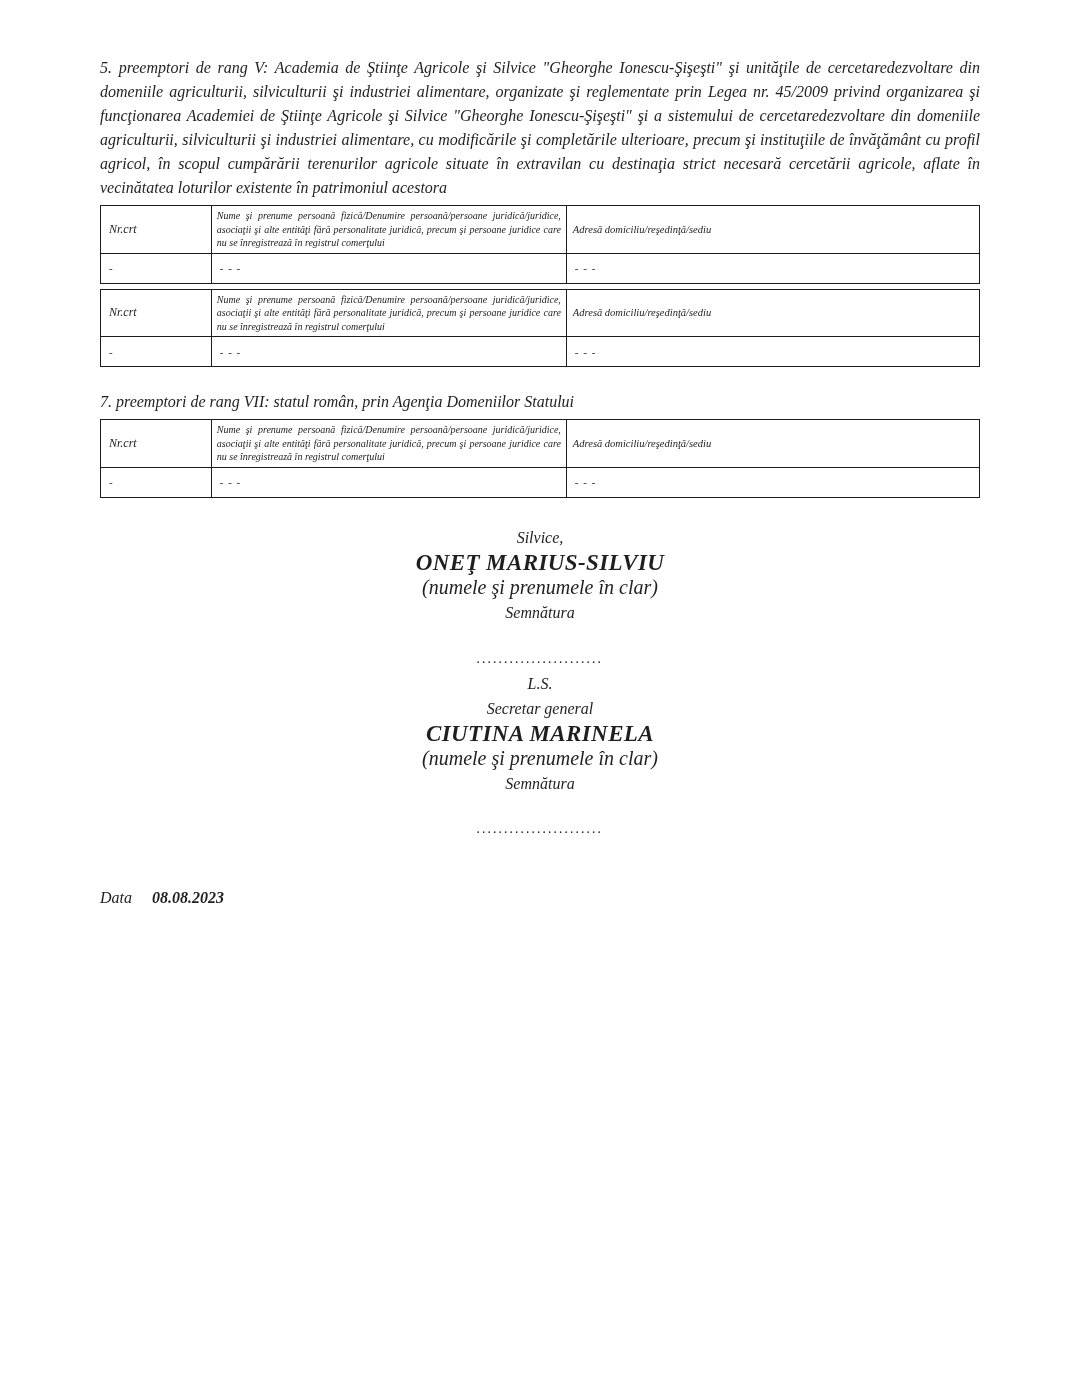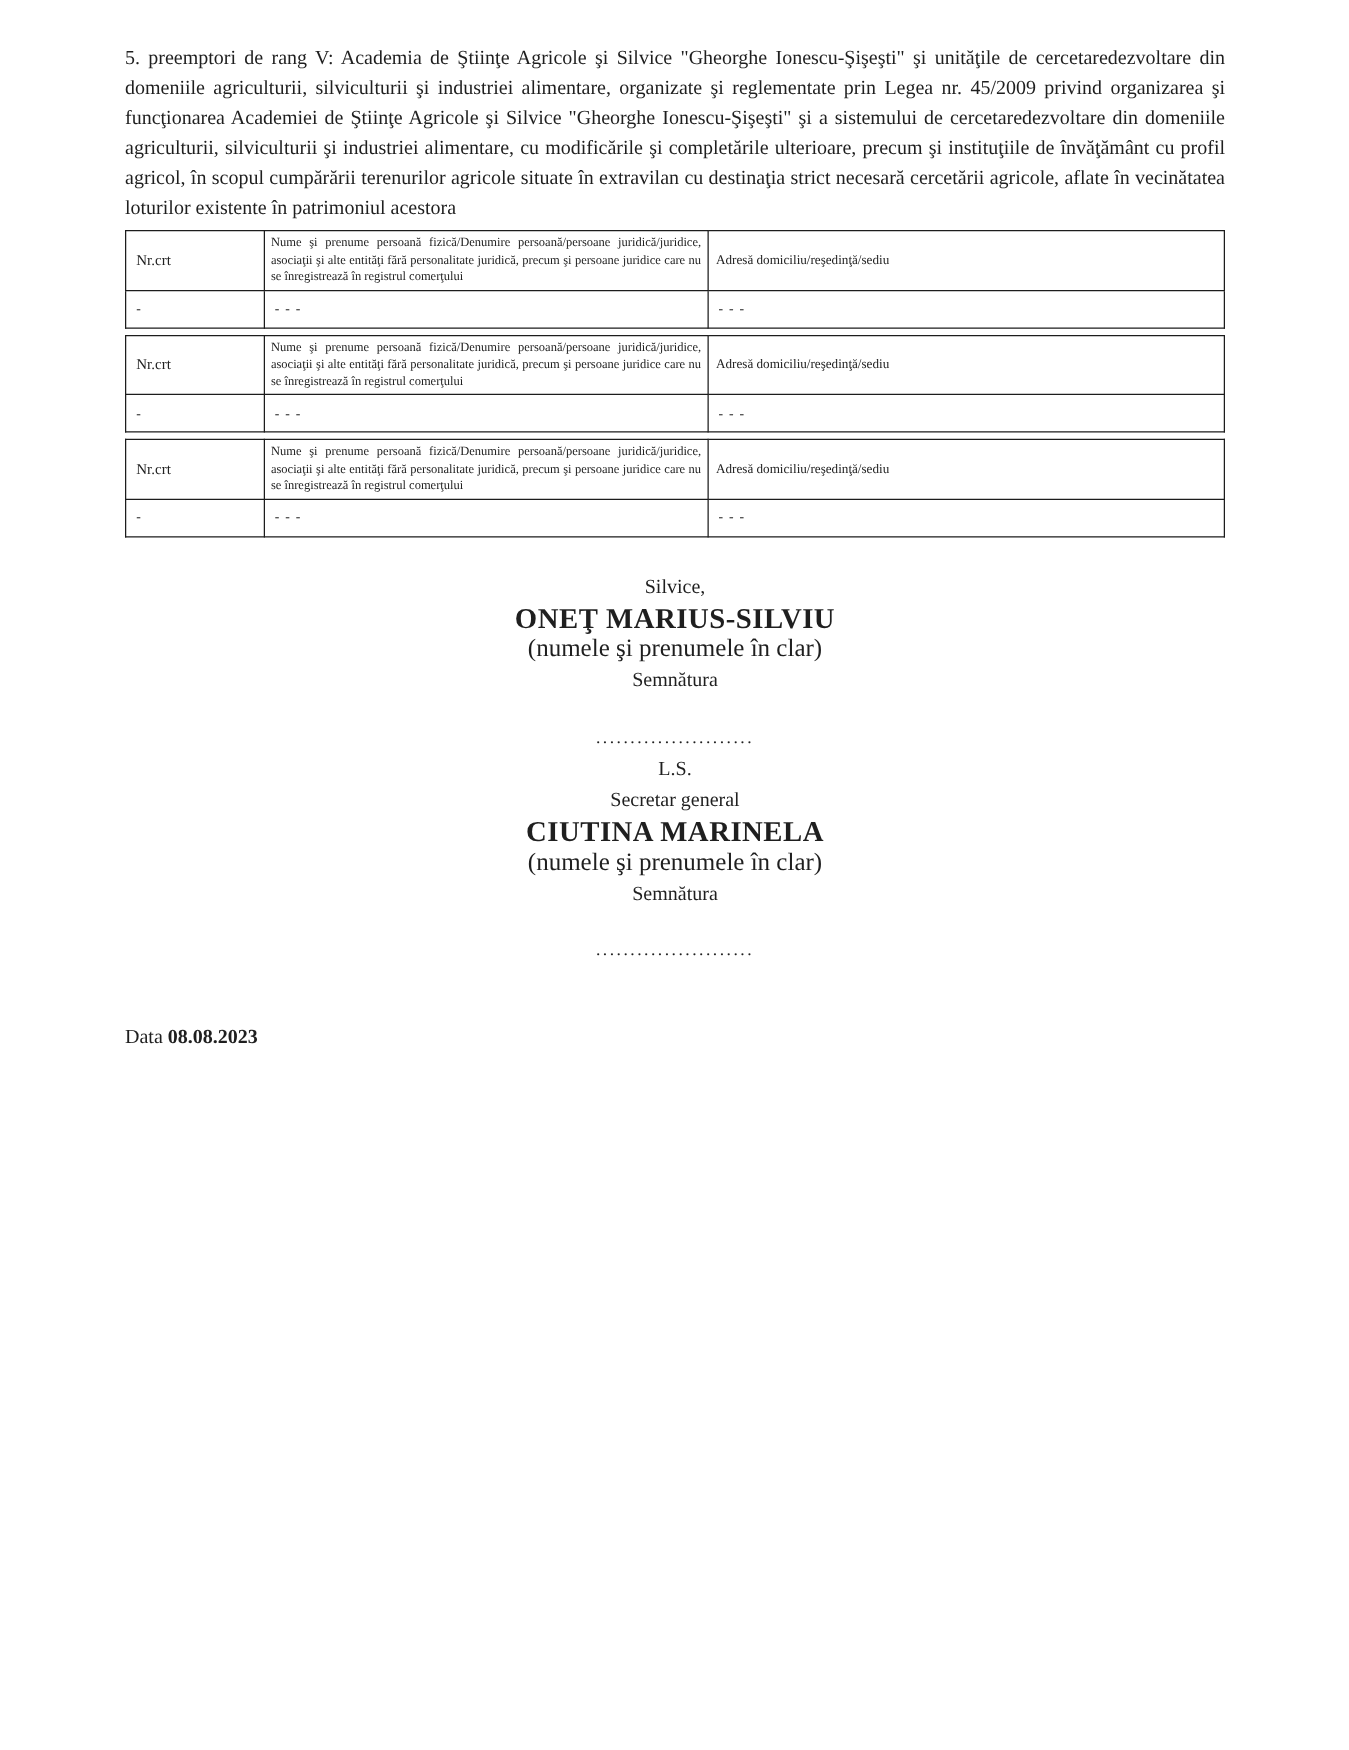--- a/index.html
+++ b/index.html
@@ -5,25 +5,26 @@
   html, body {
     margin: 0;
     padding: 0;
     background: #ffffff;
   }
   .page {
     position: relative;
     width: 1079px;
     height: 1400px;
     box-sizing: border-box;
-    padding: 35px 99px 0 100px;
+    padding: 56px 99px 0 100px;
     background: #ffffff;
     color: #1f1f1f;
     font-family: "Liberation Serif", "DejaVu Serif", serif;
     overflow: hidden;
+    font-style: italic;
   }
   .para {
     margin: 0;
     font-size: 16px;
     line-height: 24px;
     text-align: justify;
     color: #1f1f1f;
   }
   .preemptor-table {
     width: 100%;
@@ -82,21 +83,21 @@
     letter-spacing: 2px;
   }
   .dots-1 { margin-top: 21px; }
   .dots-2 { margin-top: 20px; }
   .date-line {
     margin-top: 44px;
     font-size: 16px;
     line-height: 25px;
     text-align: left;
   }
-  .date-value { font-weight: bold; }
+  .date-value { font-weight: bold; margin-left: 16px; }
 </style>
 </head>
 <body>
 
 <div class="page">
 
   <div class="sec sec-5">
     <p class="para">5. preemptori de rang V: Academia de Ştiinţe Agricole şi Silvice "Gheorghe Ionescu-Şişeşti" şi unităţile de cercetaredezvoltare din domeniile agriculturii, silviculturii şi industriei alimentare, organizate şi reglementate prin Legea nr. 45/2009 privind organizarea şi funcţionarea Academiei de Ştiinţe Agricole şi Silvice "Gheorghe Ionescu-Şişeşti" şi a sistemului de cercetaredezvoltare din domeniile agriculturii, silviculturii şi industriei alimentare, cu modificările şi completările ulterioare, precum şi instituţiile de învăţământ cu profil agricol, în scopul cumpărării terenurilor agricole situate în extravilan cu destinaţia strict necesară cercetării agricole, aflate în vecinătatea loturilor existente în patrimoniul acestora</p>
     <table class="preemptor-table">
       <colgroup>
@@ -135,20 +136,21 @@
         <tr class="data-row">
           <td>-</td>
           <td>- - -</td>
           <td>- - -</td>
         </tr>
       </tbody>
     </table>
   </div>
 
   <div class="sec sec-7">
+    <p class="para">7. preemptori de rang VII: statul român, prin Agenţia Domeniilor Statului</p>
     <table class="preemptor-table">
       <colgroup>
           <col class="c1">
           <col class="c2">
           <col class="c3">
         </colgroup>
       <tbody>
         <tr class="header-row">
           <td class="h1">Nr.crt</td>
           <td class="h2">Nume şi prenume persoană fizică/Denumire persoană/persoane juridică/juridice, asociaţii şi alte entităţi fără personalitate juridică, precum şi persoane juridice care nu se înregistrează în registrul comerţului</td>

